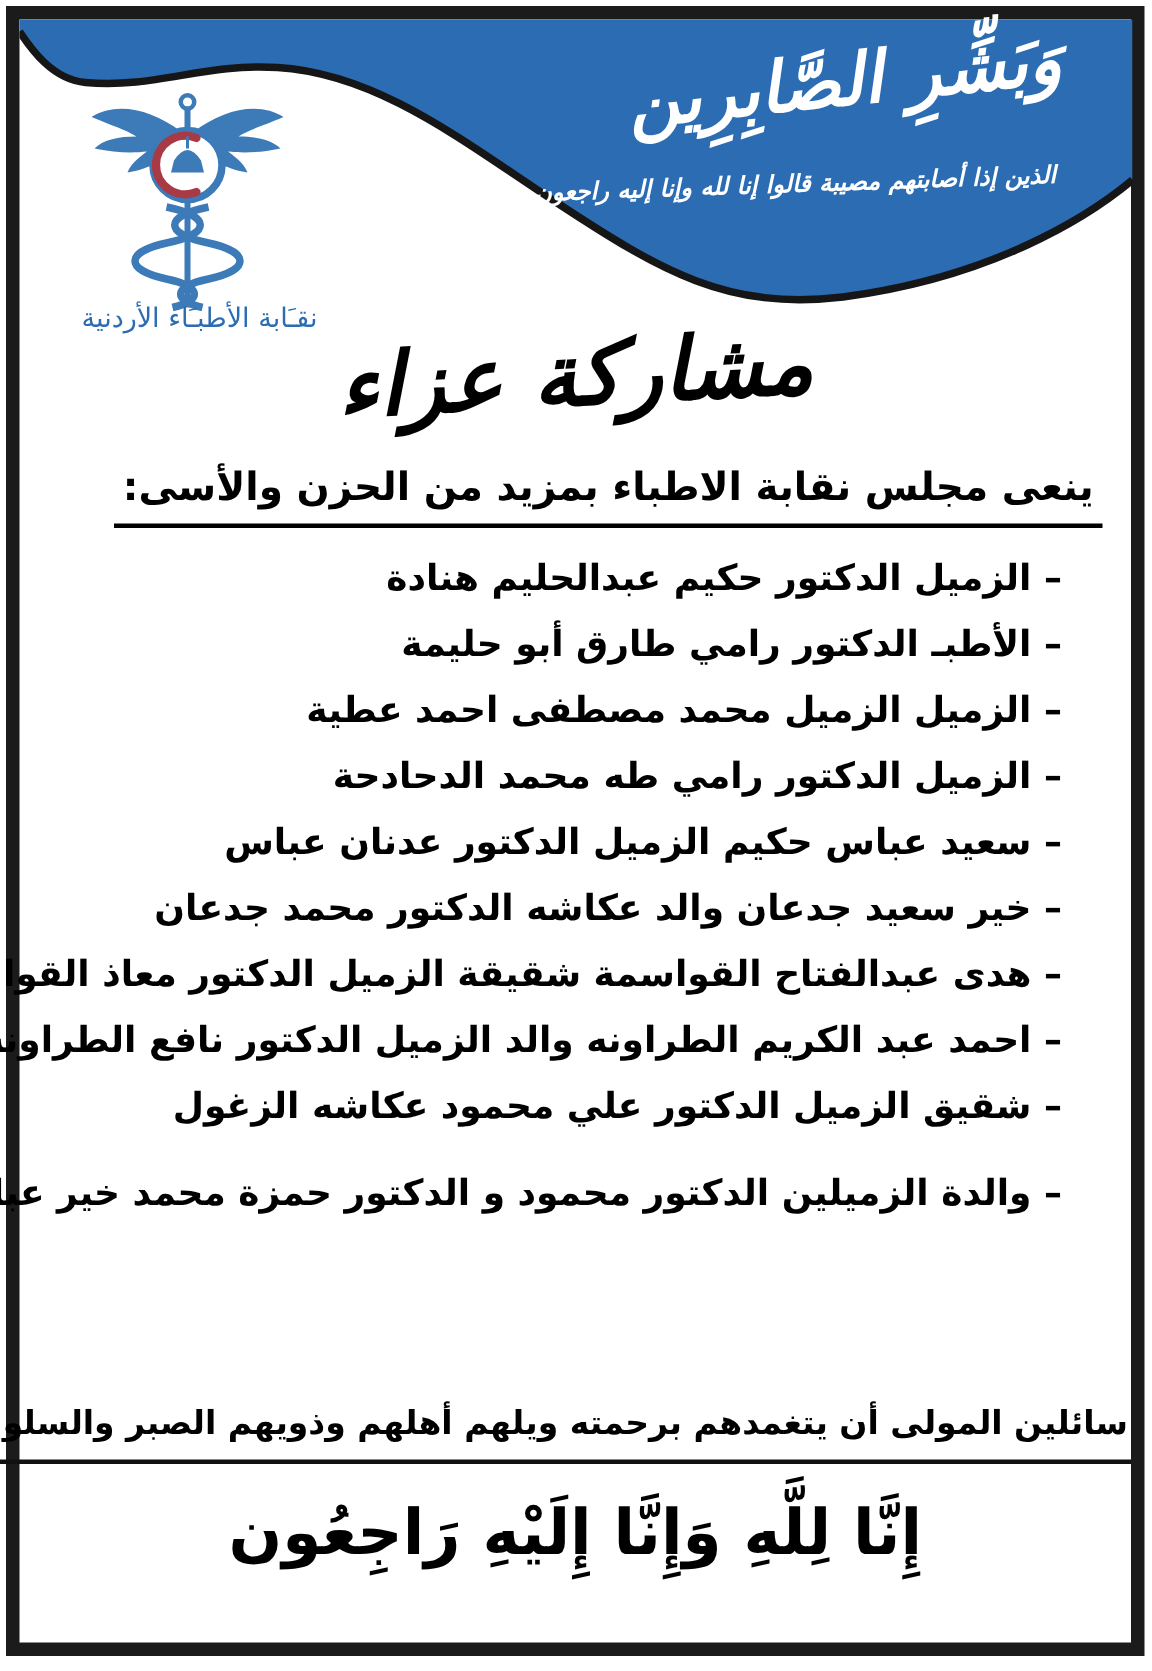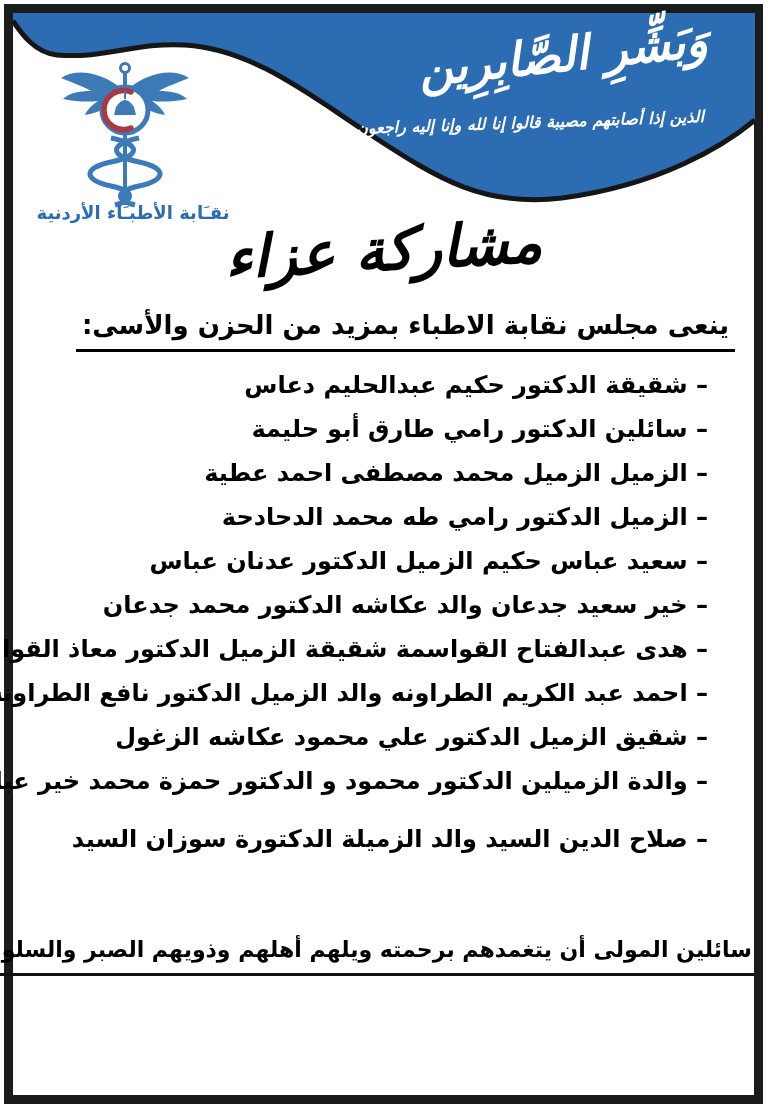--- a/index.html
+++ b/index.html
@@ -20,21 +20,21 @@
     transform:rotate(-6deg);letter-spacing:-1px;white-space:nowrap;
   }
   .verse-sub{
     position:absolute;top:100px;right:28px;width:392px;text-align:center;
     color:#ffffff;font-size:16px;font-weight:bold;font-style:italic;
     transform:rotate(-2deg);white-space:nowrap;
   }
   .logo{position:absolute;top:45px;left:42px;width:140px;height:150px;}
   .org-name{
     position:absolute;top:189px;left:10px;width:220px;text-align:center;
-    color:#2b6cb3;font-size:18px;font-weight:bold;white-space:nowrap;
+    color:#2b6cb3;font-size:18px;font-weight:normal;white-space:nowrap;
   }
   
   .title{
     position:absolute;top:203px;left:0;right:0;text-align:center;
     font-size:58px;font-weight:bold;font-style:italic;color:#000;
     transform:rotate(-3deg);
   }
   .subtitle-wrap{position:absolute;top:297px;left:0;right:0;text-align:center;margin-left:44px;}
   .subtitle{
     display:inline-block;font-size:26px;font-weight:bold;color:#000;
@@ -91,32 +91,32 @@
       <div class="org-name">نقـَابة الأطبـَاء الأردنية</div>
     </div>
 
     <div class="title">مشاركة عزاء</div>
 
     <div class="subtitle-wrap">
       <span class="subtitle">ينعى مجلس نقابة الاطباء بمزيد من الحزن والأسى:</span>
     </div>
 
     <div class="list">
-        <div class="row">– شقيقة الدكتور حكيم عبدالحليم دعاس</div>
-        <div class="row">– سائلين الدكتور رامي طارق أبو حليمة</div>
+        <div class="row">– الزميل الدكتور حكيم عبدالحليم هنادة</div>
+        <div class="row">– الأطبـ الدكتور رامي طارق أبو حليمة</div>
         <div class="row">– الزميل الزميل محمد مصطفى احمد عطية</div>
         <div class="row">– الزميل الدكتور رامي طه محمد الدحادحة</div>
         <div class="row">– سعيد عباس حكيم الزميل الدكتور عدنان عباس</div>
         <div class="row">– خير سعيد جدعان والد عكاشه الدكتور محمد جدعان</div>
         <div class="row">– هدى عبدالفتاح القواسمة شقيقة الزميل الدكتور معاذ القواسمة</div>
         <div class="row">– احمد عبد الكريم  الطراونه والد الزميل الدكتور نافع الطراونه</div>
         <div class="row">– شقيق الزميل الدكتور علي محمود عكاشه الزغول</div>
         <div class="row">– والدة الزميلين الدكتور محمود و الدكتور حمزة محمد خير عبابنه</div>
-        <div class="row">– صلاح الدين السيد  والد الزميلة الدكتورة سوزان السيد</div>
       </div>
 
     <div class="closing-wrap">
       <span class="closing">سائلين المولى أن يتغمدهم برحمته ويلهم أهلهم وذويهم الصبر والسلوان</span>
     </div>
 
+    <div class="verse-bottom">إِنَّا لِلَّهِ وَإِنَّا إِلَيْهِ رَاجِعُون</div>
 
   </div>
 </div>
 
 </body></html>

